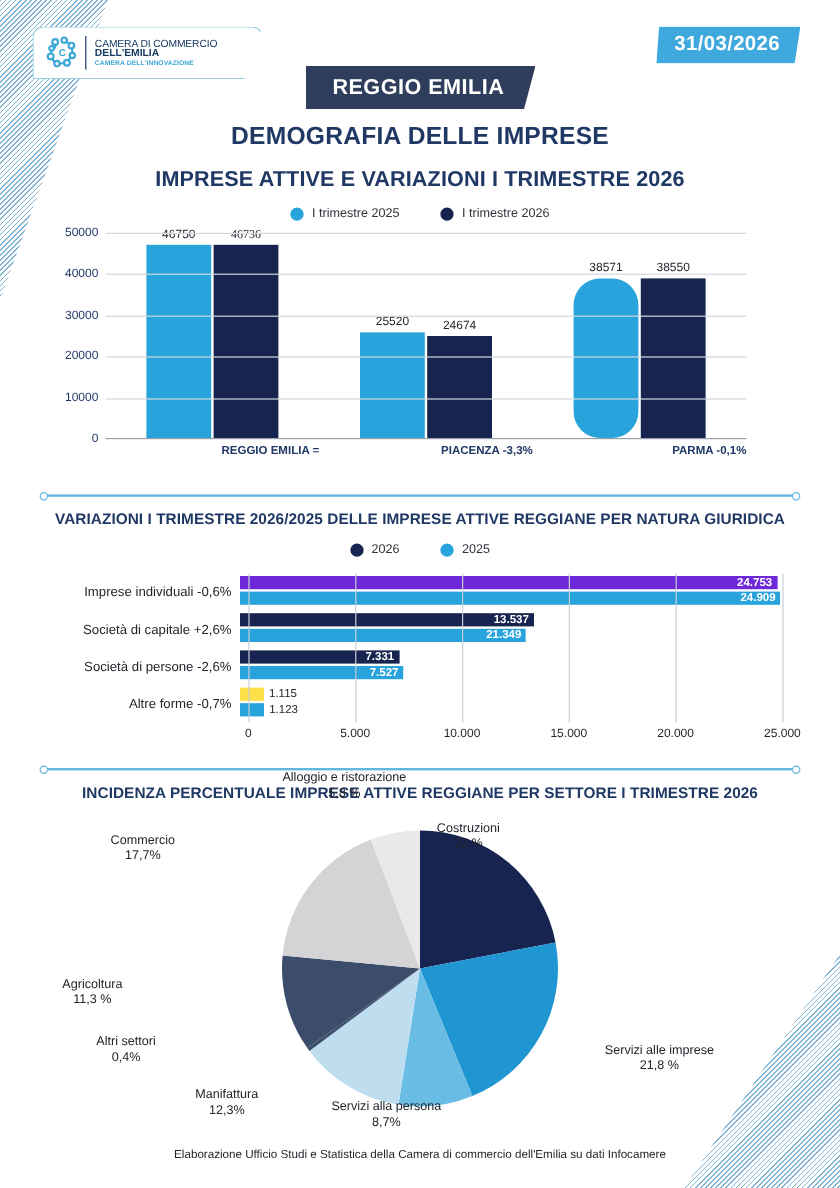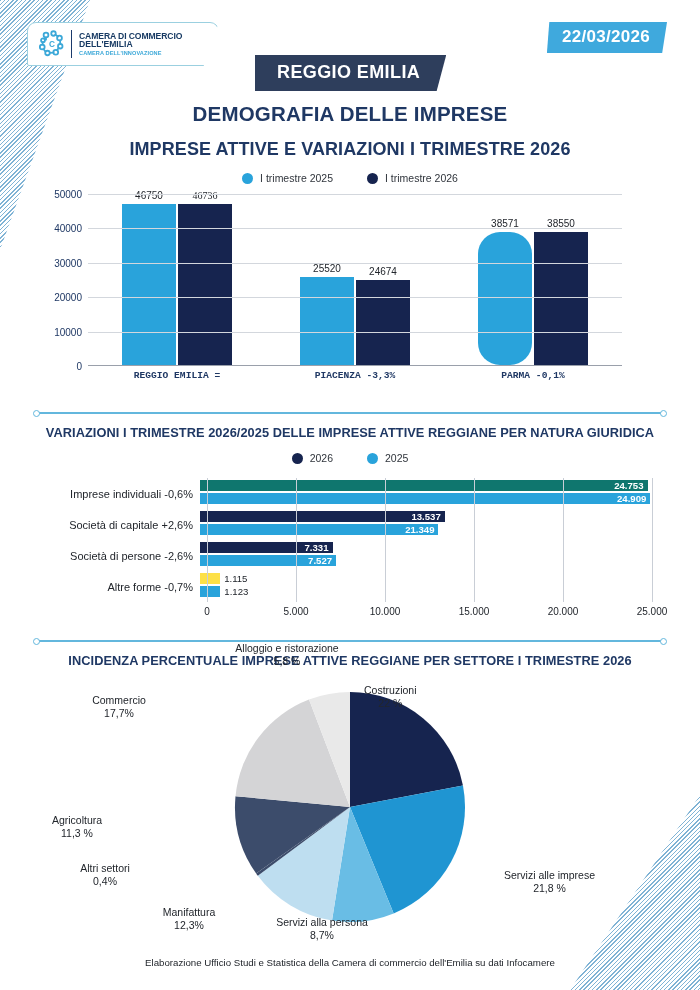--- a/index.html
+++ b/index.html
@@ -34,21 +34,21 @@
     width: 192px; height: 44px;
     background: #ffffff;
     border: 1px solid #9bd0e0;
     border-radius: 9px 9px 9px 2px;
     clip-path: polygon(0 0, 100% 0, 92% 100%, 0 100%);
     display: flex; align-items: center; padding-left: 9px;
   }
   .logo-mark { width: 30px; height: 30px; flex: 0 0 30px; }
   .logo-div { width: 1px; height: 28px; background: #1b3a6b; margin: 0 7px 0 4px; }
   .logo-txt { line-height: 1.02; }
-  .logo-l1 { font-size: 8.6px; font-weight: bold; color: #173a63; letter-spacing: -0.1px; }
+  .logo-l1 { font-size: 8.6px; font-weight: normal; color: #173a63; letter-spacing: -0.1px; }
   .logo-l2 { font-size: 8.6px; font-weight: bold; color: #173a63; }
   .logo-l3 { font-size: 5.6px; font-weight: bold; color: #3ca8d8; letter-spacing: 0.1px; margin-top: 1.5px; }
   .date-badge {
     position: absolute; right: 33px; top: 22px;
     background: #3fa9dd; color: #ffffff;
     font-size: 17px; font-weight: bold;
     padding: 5px 17px 6px 15px;
     clip-path: polygon(2% 0, 100% 0, 96% 100%, 0 100%);
     letter-spacing: 0.3px;
   }
@@ -108,22 +108,22 @@
   .v-group { flex: 1; display: flex; align-items: flex-end; justify-content: center; gap: 2px; }
   .v-bar { width: 54px; position: relative; }
   .v-val {
     position: absolute; top: -14px; left: 50%; transform: translateX(-50%);
     font-size: 10px; color: #22262c; white-space: nowrap;
   }
   .v-xlabels {
     position: absolute; left: 58px; right: 48px; top: 176px; display: flex;
   }
   .v-xlabel {
-    flex: 1; text-align: center; font-size: 9.6px;
-    font-weight: bold; color: #1f3864; font-family: Liberation Mono, monospace;
+    flex: 1; text-align: right; font-size: 9.6px;
+    font-weight: bold; color: #1f3864;
   }
   
   .hchart { position: relative; height: 150px; margin: 14px 28px 0 28px; }
   .h-rows { position: absolute; left: 0; top: 0; right: 20px; }
   .h-row { display: flex; align-items: center; height: 31px; }
   .h-label {
     width: 172px; text-align: right; padding-right: 7px;
     font-size: 11px; color: #22262c; white-space: nowrap;
   }
   .h-bars { flex: 1; position: relative; height: 31px; }
@@ -183,21 +183,21 @@
         <text x="20" y="24" font-size="11" font-family="Liberation Sans, sans-serif" fill="#3ca8d8" text-anchor="middle" font-weight="bold">C</text>
       </svg>
     </span>
     <span class="logo-div"></span>
     <span class="logo-txt">
       <div class="logo-l1">CAMERA DI COMMERCIO</div>
       <div class="logo-l2">DELL'EMILIA</div>
       <div class="logo-l3">CAMERA DELL'INNOVAZIONE</div>
     </span>
   </div>
-  <div class="date-badge">22/03/2026</div>
+  <div class="date-badge">31/03/2026</div>
   <div class="city-banner">REGGIO EMILIA</div>
 </div>
 
 <div class="main-title">DEMOGRAFIA DELLE IMPRESE</div>
 
 <div class="sec-sub">IMPRESE ATTIVE E VARIAZIONI I TRIMESTRE 2026</div>
 
 <div class="legend">
   <div class="lg-item">
     <span class="lg-dot" style="background:#29a3db"></span>
@@ -271,21 +271,21 @@
     <span class="lg-dot" style="background:#29a3db"></span>
     <span class="lg-lbl">2025</span>
   </div>
 </div>
 
 <div class="hchart">
   <div class="h-rows" id="h-rows">
       <div class="h-row">
         <div class="h-label">Imprese individuali -0,6%</div>
         <div class="h-bars">
-          <div class="h-bar top" style="width: 99.012%; background: #0f766e;">
+          <div class="h-bar top" style="width: 99.012%; background: #6d28d9;">
             <span class="h-val" style="color: rgb(255, 255, 255);">24.753</span>
           </div>
           <div class="h-bar bot" style="width: 99.636%; background: rgb(41, 163, 219);">
             <span class="h-val" style="color: rgb(255, 255, 255);">24.909</span>
           </div>
         </div>
       </div>
       <div class="h-row">
         <div class="h-label">Società di capitale +2,6%</div>
         <div class="h-bars">

